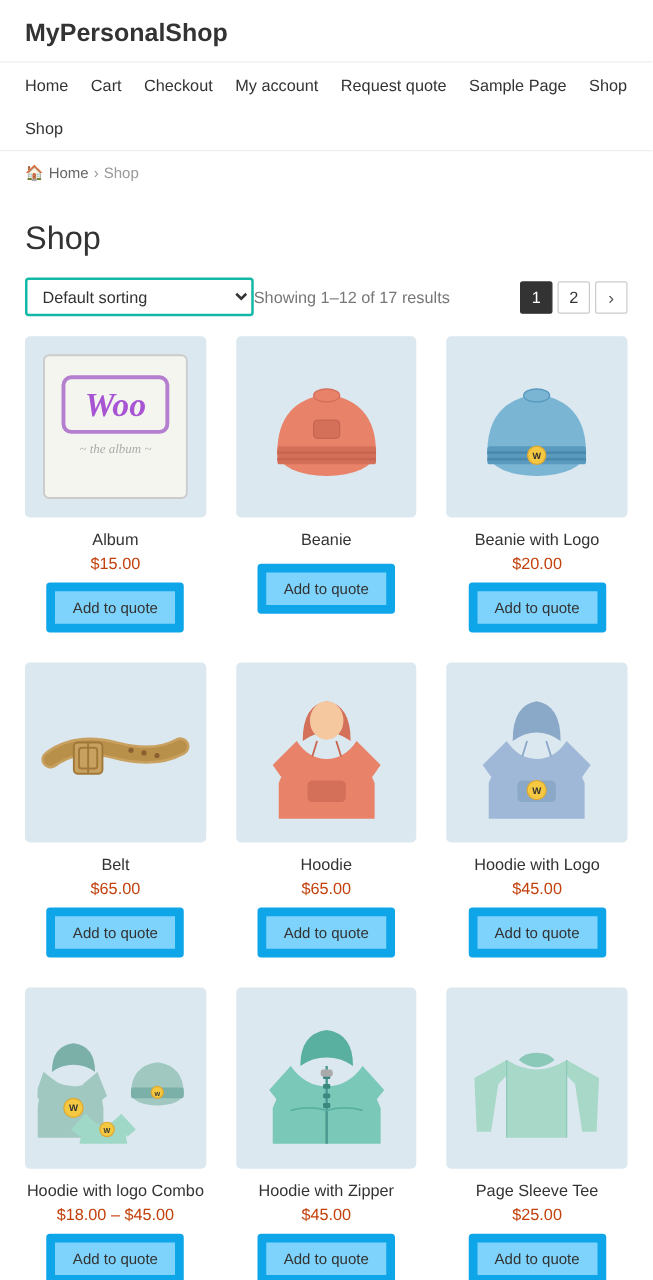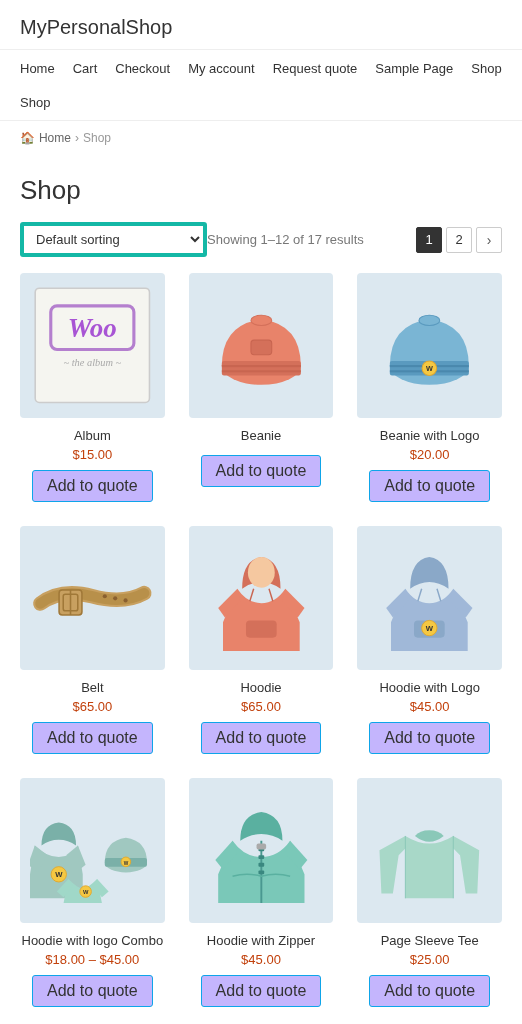--- a/index.html
+++ b/index.html
@@ -1,54 +1,54 @@
 <!DOCTYPE html>
 <html><head>
   <meta charset="utf-8">
   <style>
     * { box-sizing: border-box; margin: 0; padding: 0; }
     body { font-family: -apple-system, BlinkMacSystemFont, 'Segoe UI', sans-serif; font-size: 14px; color: #333; background: #fff; width: 522px; }
     
     
     .site-header { padding: 16px 20px 10px; border-bottom: 1px solid #eee; }
-    .site-title { font-size: 20px; font-weight: 400; color: #333; }
+    .site-title { font-size: 20px; font-weight: 700; color: #333; }
     
     
     .site-nav { padding: 10px 20px; border-bottom: 1px solid #eee; }
     .nav-list { list-style: none; display: flex; gap: 18px; flex-wrap: wrap; }
     .nav-list li a { text-decoration: none; color: #333; font-size: 13px; }
     
     
     .breadcrumb { padding: 10px 20px; font-size: 12px; color: #666; display: flex; align-items: center; gap: 4px; }
     .breadcrumb a { color: #666; text-decoration: none; }
     .breadcrumb span { color: #999; }
     
     
     .main-content { padding: 10px 20px 30px; }
     .page-title { font-size: 26px; font-weight: 300; color: #333; margin-bottom: 16px; margin-top: 10px; }
     
     
     .shop-toolbar { display: flex; align-items: center; justify-content: space-between; margin-bottom: 16px; }
-    .sort-select { padding: 5px 8px; border: 4px solid #14b8a6; border-radius: 3px; font-size: 13px; color: #333; background: #fff; cursor: pointer; }
+    .sort-select { padding: 5px 8px; border: 2px solid #14b8a6; border-radius: 3px; font-size: 13px; color: #333; background: #fff; cursor: pointer; }
     .result-count { font-size: 13px; color: #777; }
     .pagination { display: flex; align-items: center; gap: 4px; }
     .page-btn { width: 26px; height: 26px; display: flex; align-items: center; justify-content: center; border: 1px solid #ccc; background: #fff; font-size: 13px; cursor: pointer; color: #333; border-radius: 2px; }
     .page-btn.active { background: #333; color: #fff; border-color: #333; }
     .toolbar-left { display: flex; align-items: center; }
     
     
     .product-grid { display: grid; grid-template-columns: repeat(3, 1fr); gap: 24px; }
     
     
     .product-card { display: flex; flex-direction: column; align-items: center; }
     .product-image-wrap { width: 100%; background: #dce8f0; border-radius: 4px; aspect-ratio: 1/1; display: flex; align-items: center; justify-content: center; margin-bottom: 10px; overflow: hidden; padding: 10px; }
     .product-image-wrap svg, .product-image-wrap canvas { width: 100%; height: 100%; }
     .product-name { font-size: 13px; color: #333; margin-bottom: 4px; text-align: center; font-weight: 400; }
     .product-price { font-size: 13px; color: #c2410c; margin-bottom: 8px; text-align: center; }
-    .add-to-quote-btn { padding: 6px 14px; border: 1px solid #0ea5e9; background: #c4b5fd; font-size: 16px; color: #333; cursor: pointer; border-radius: 3px; white-space: nowrap; }
+    .add-to-quote-btn { padding: 6px 14px; border: 7px solid #0ea5e9; background: #7dd3fc; font-size: 12px; color: #333; cursor: pointer; border-radius: 3px; white-space: nowrap; }
 
     
     .page-arrow { font-size: 14px; color: #555; }
   </style>
 </head>
 <body>
 
 <header class="site-header">
   <div class="site-title">MyPersonalShop</div>
 </header>

